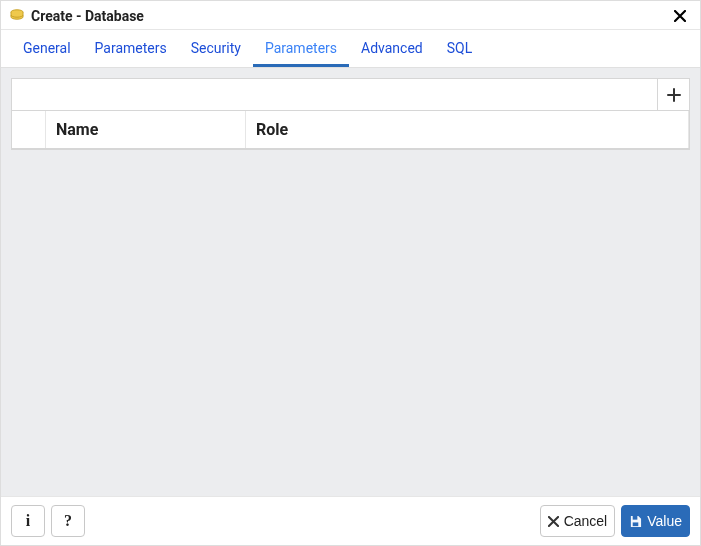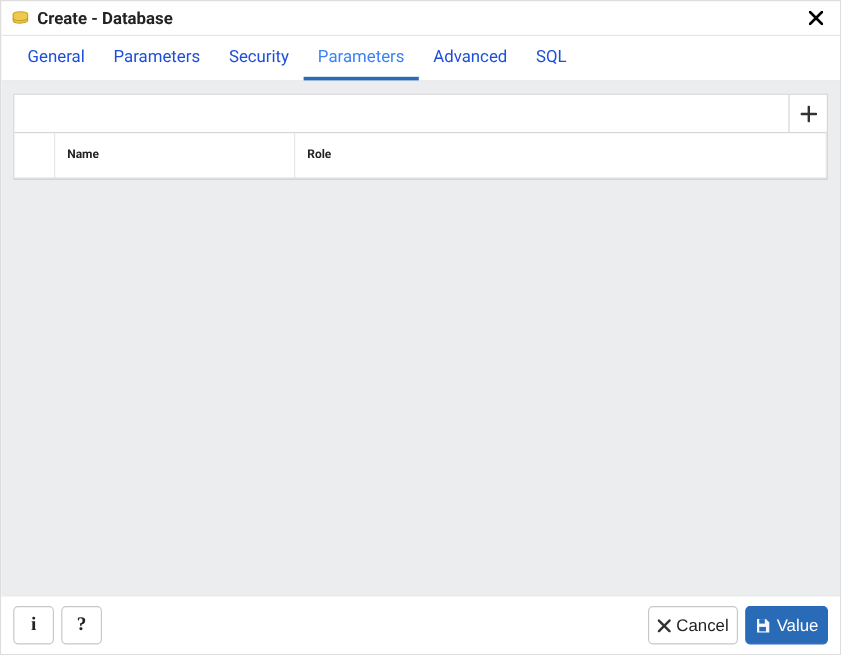--- a/index.html
+++ b/index.html
@@ -67,21 +67,21 @@
     justify-content: center;
     border-left: 1px solid #d6d6d6;
     font-size: 18px;
     font-weight: 700;
     cursor: pointer;
     color: #333;
   }
   .param-header {
     display: flex;
     font-weight: 700;
-    font-size: 10px;
+    font-size: 16px;
     border-bottom: 1px solid #d6d6d6;
     height: 38px;
     align-items: center;
   }
   .col-spacer { width: 34px; border-right: 1px solid #e6e6e6; align-self: stretch; }
   .col-name { width: 200px; padding-left: 10px; border-right: 1px solid #e6e6e6; align-self: stretch; display:flex; align-items:center; }
   .col-value { flex: 1; padding-left: 10px; border-right: 1px solid #e6e6e6; align-self: stretch; display:flex; align-items:center; }
   .col-role { width: 150px; padding-left: 10px; align-self: stretch; display:flex; align-items:center; }
   .footer {
     display: flex;

